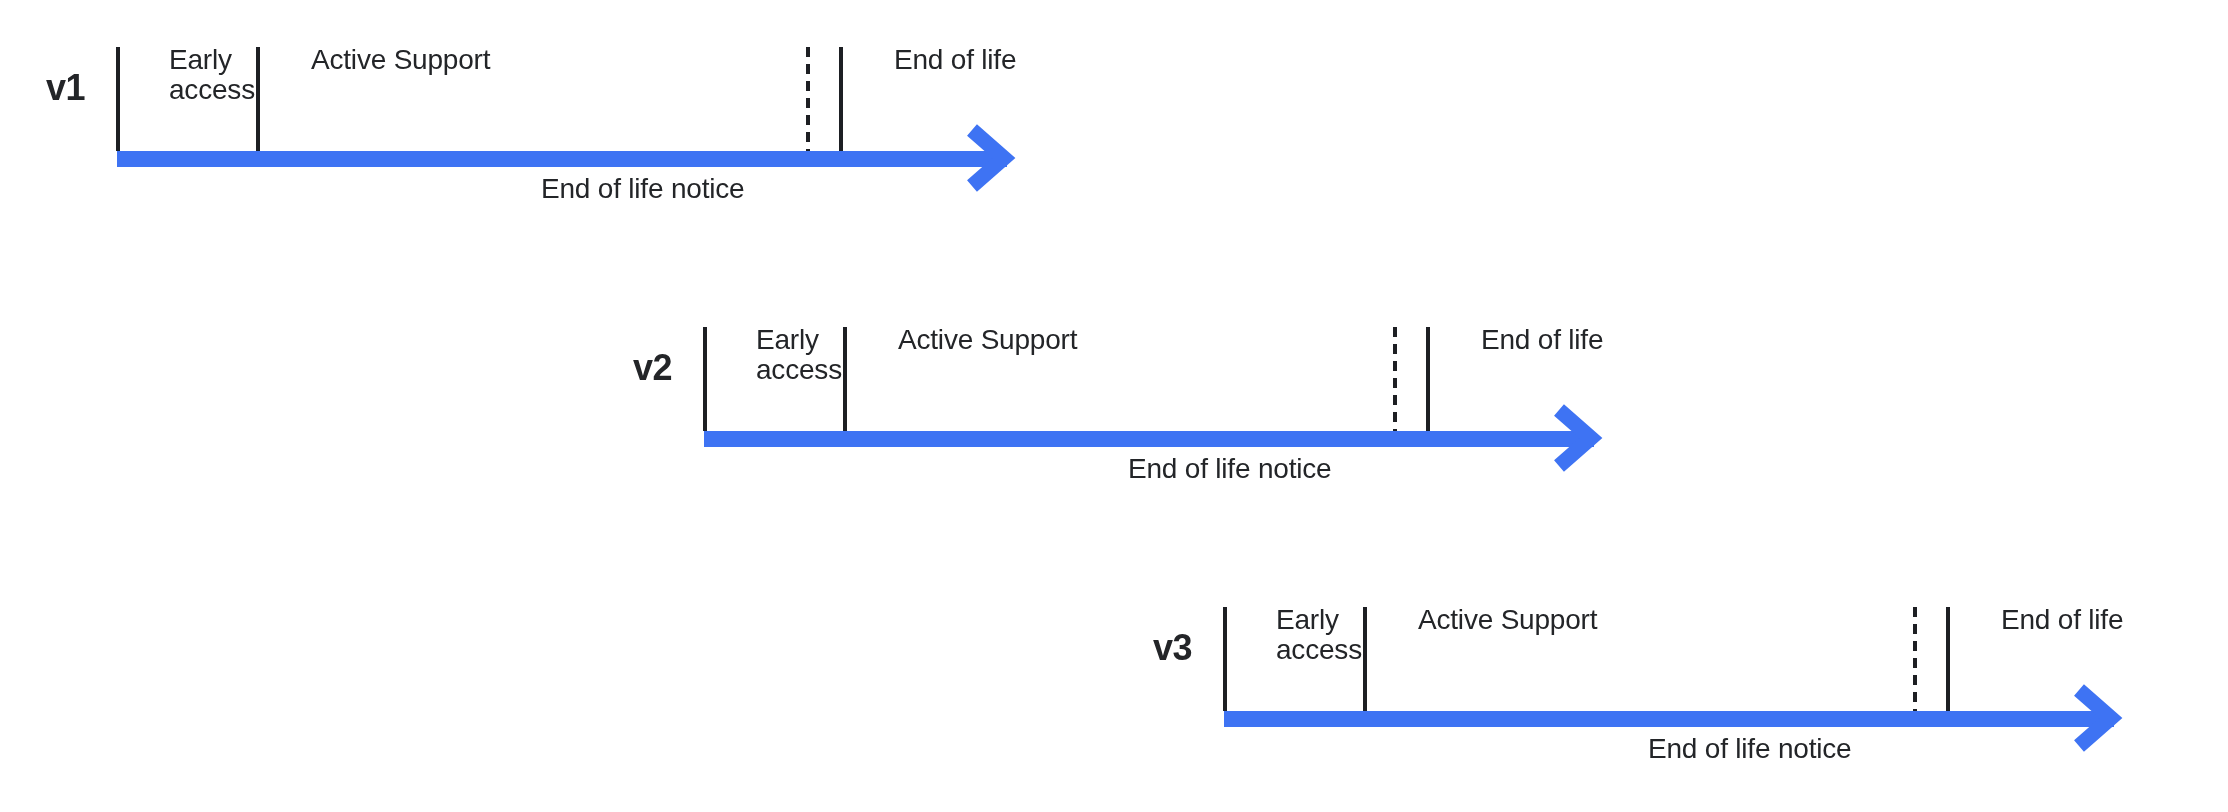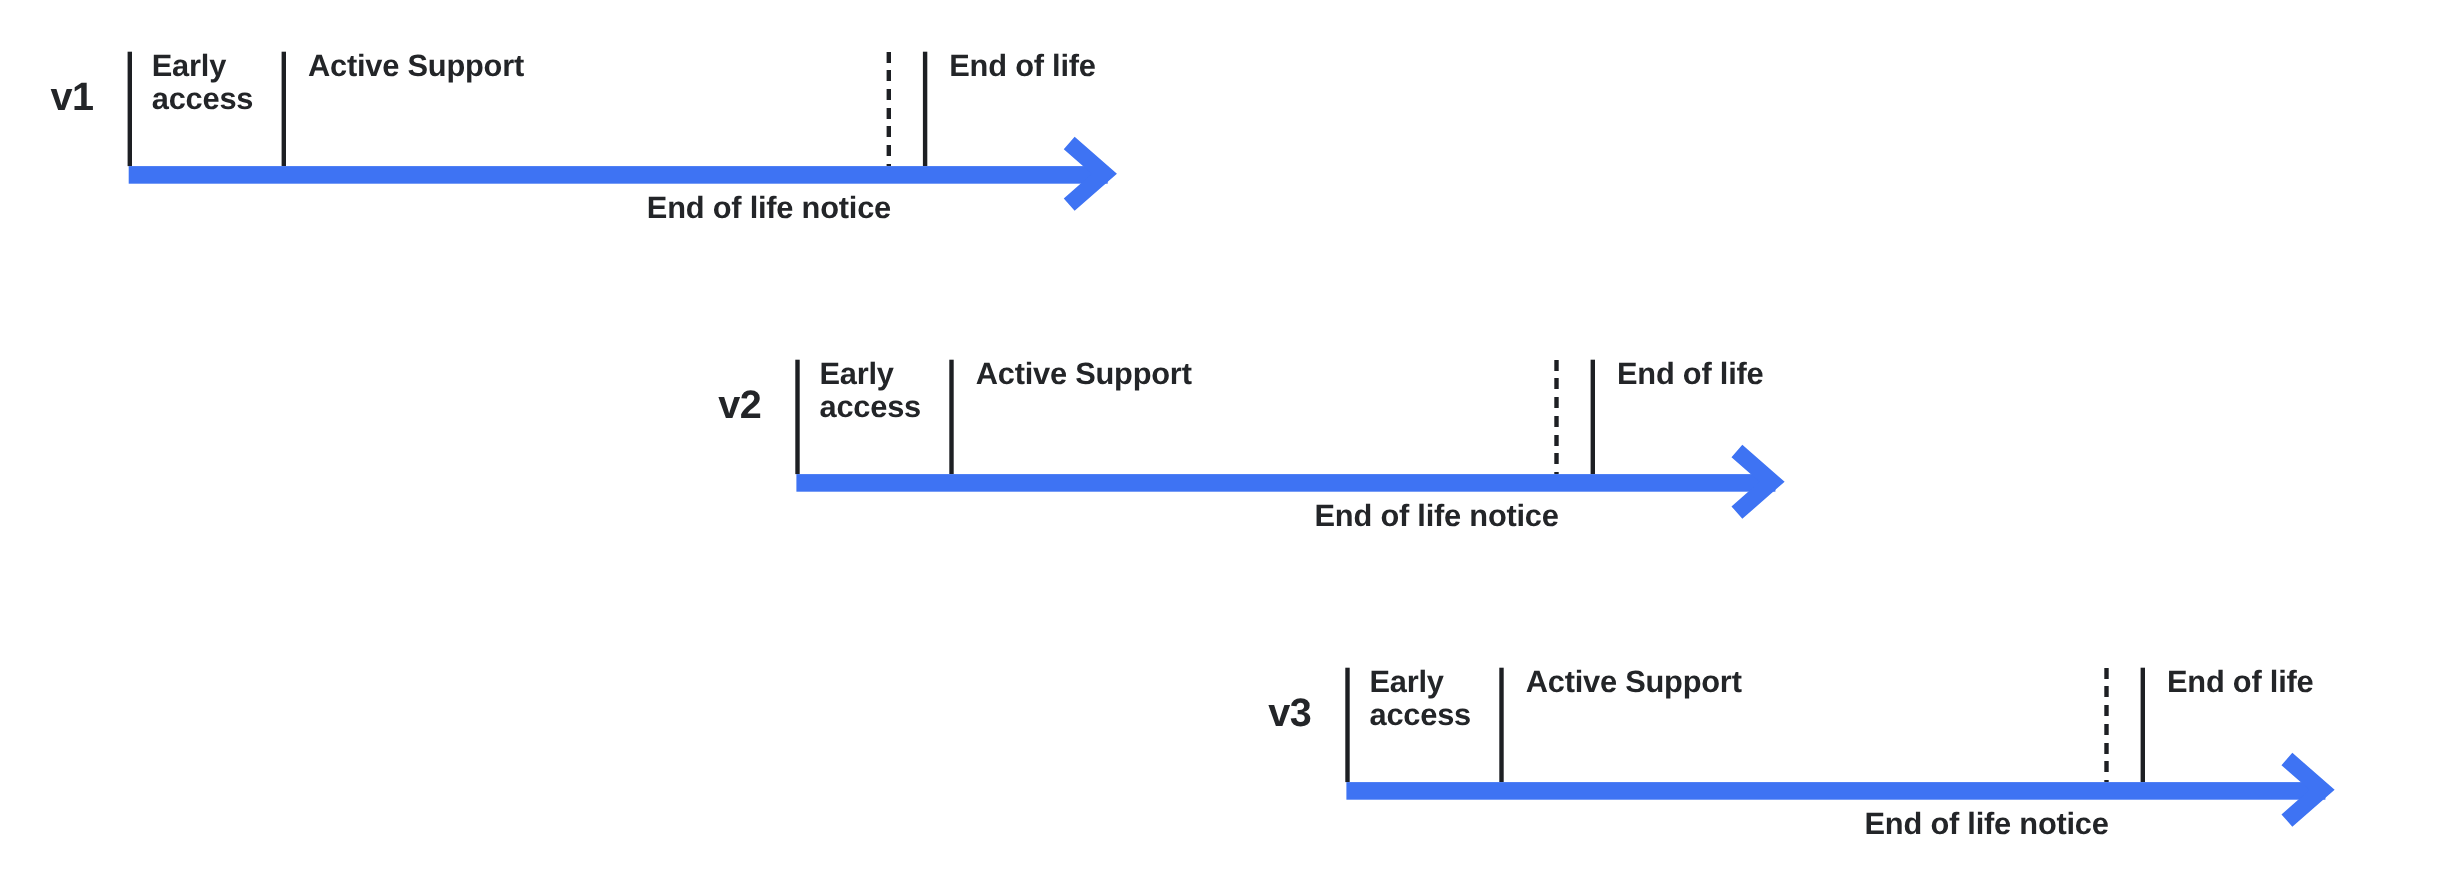--- a/index.html
+++ b/index.html
@@ -19,46 +19,47 @@
     position: absolute;
     inset: 0;
   }
   .timeline {
     position: absolute;
     width: 1020px;
     height: 190px;
   }
   
   .timeline.t0 { left: 17px;   top: 30px;  }
-  .timeline.t1 { left: 624px;  top: 310px; }
+  .timeline.t1 { left: 604px;  top: 310px; }
   .timeline.t2 { left: 1124px; top: 590px; }
 
   .version-label {
     position: absolute;
     left: 0;
     top: 36px;
     width: 68px;
     text-align: right;
     font-size: 36px;
     line-height: 44px;
     font-weight: bold;
     letter-spacing: -0.5px;
   }
   .lbl {
     position: absolute;
     font-size: 28px;
     line-height: 30px;
-    font-weight: bold;
+    font-weight: normal;
     letter-spacing: -0.2px;
     white-space: nowrap;
+    margin-left: 31px;
   }
   .phase1-label { left: 121px; top: 15px; width: 96px; white-space: normal; }
   .phase2-label { left: 263px; top: 15px; }
   .eol-label    { left: 846px; top: 15px; }
-  .notice-label { left: 493px; top: 144px; width: 300px; text-align: right; }
+  .notice-label { left: 493px; top: 144px; width: 300px; text-align: left; }
 
   .tick {
     position: absolute;
     top: 17px;
     width: 4px;
     height: 104px;
     background: #1d1f23;
   }
   .tick-start { left: 99px;  }
   .tick-mid   { left: 239px; }

